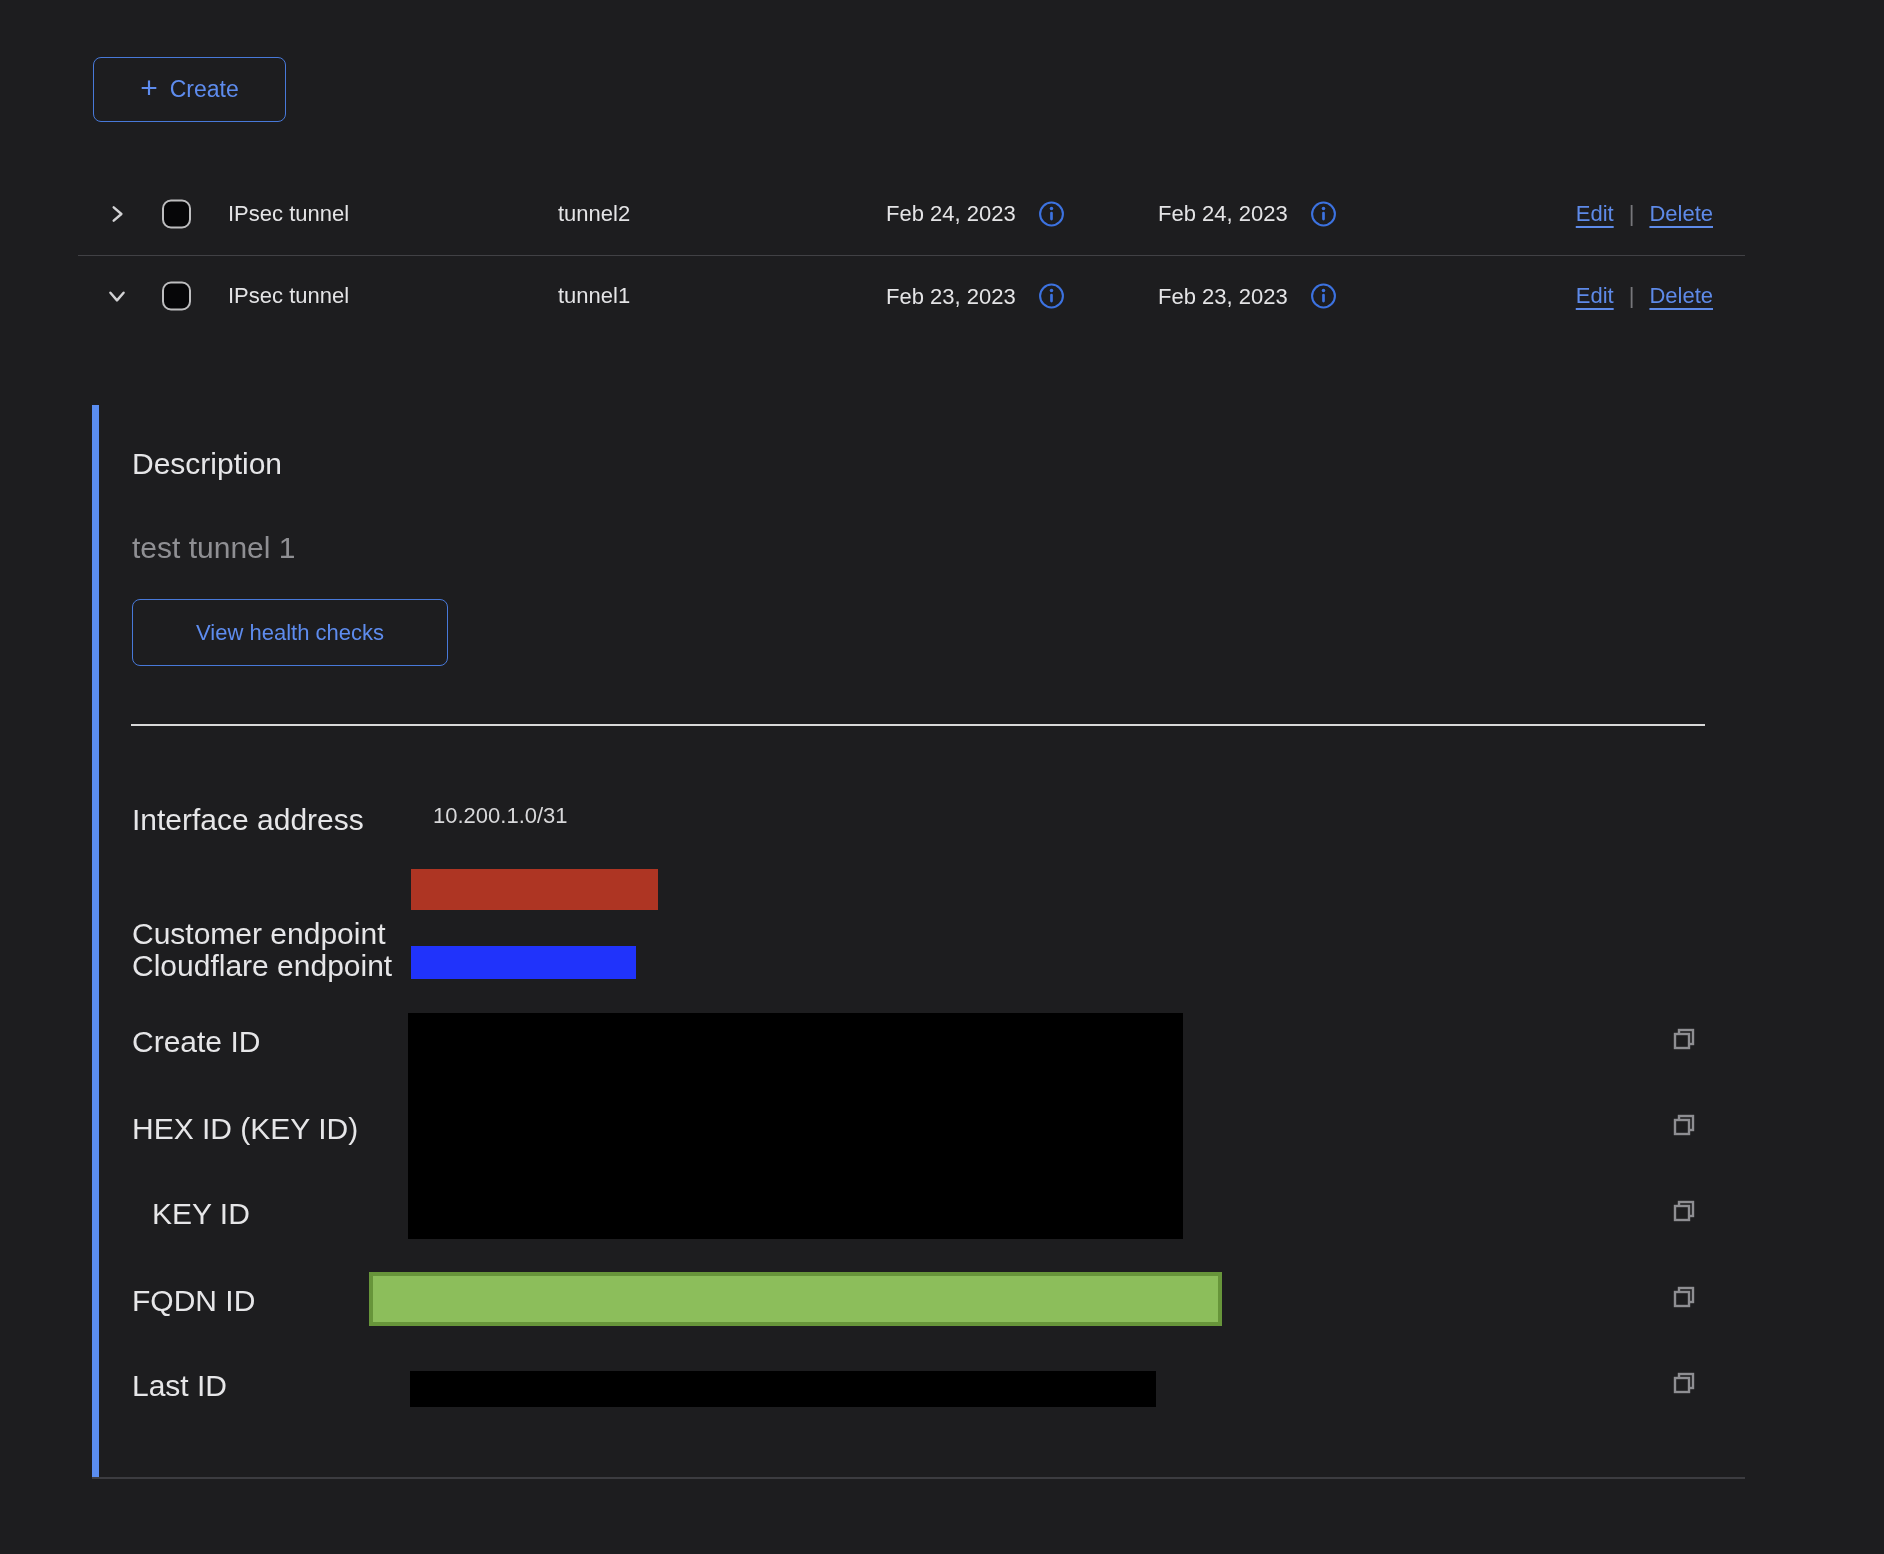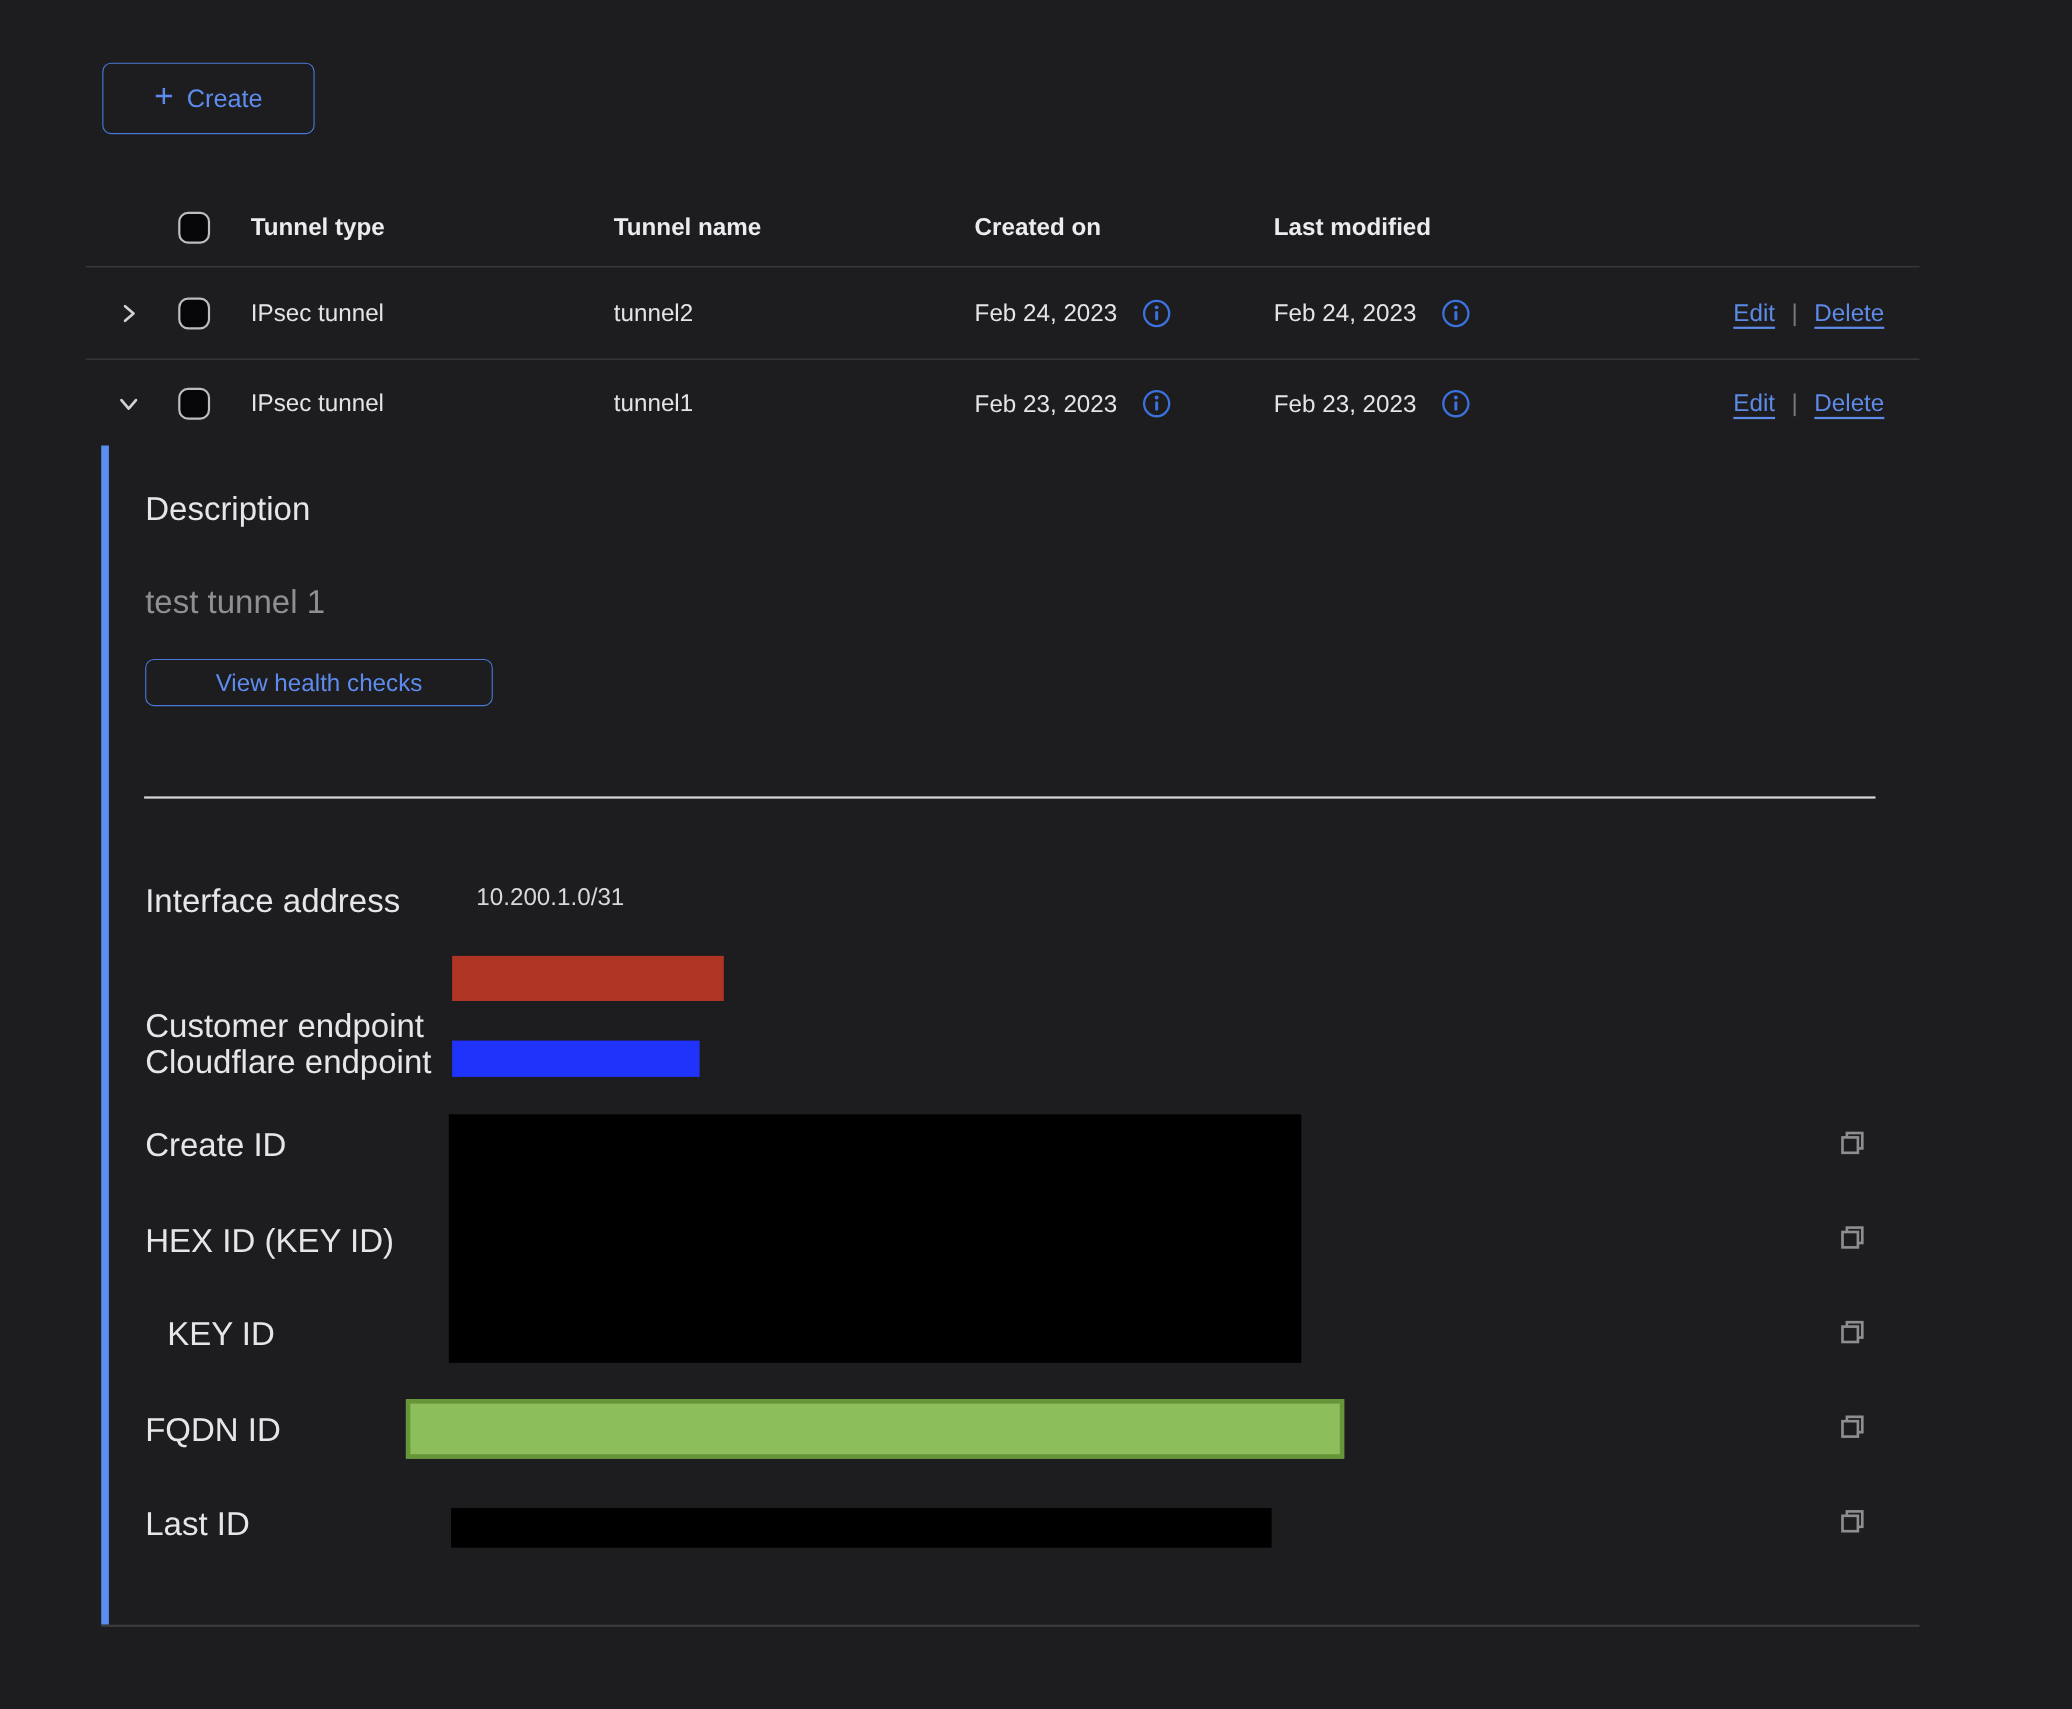--- a/index.html
+++ b/index.html
@@ -42,21 +42,21 @@
   .act-sep{color:#77777b;margin:0 15px;text-decoration:none;font-size:22px;}
   .chev-btn{background:none;border:none;padding:0;margin:0;cursor:pointer;display:flex;}
   
   .accent-bar{position:absolute;left:92px;top:405px;width:7px;height:1072px;background:#5a8df0;}
   .panel-bottom-border{position:absolute;left:92px;top:1477px;width:1653px;height:2px;background:#3c3c40;}
   .abs{position:absolute;white-space:nowrap;}
   .d-label{font-size:30px;color:#e6e6e8;}
   .d-muted{font-size:30px;color:#8f8f93;}
   .d-value{font-size:22px;color:#d8d8da;}
   .health-btn{
-    position:absolute;left:132px;top:599px;width:316px;height:43px;
+    position:absolute;left:132px;top:599px;width:316px;height:67px;
     box-sizing:border-box;border:1.5px solid #4879d9;border-radius:8px;
     background:transparent;color:#5e8cee;font-size:22px;font-family:inherit;
     display:flex;align-items:center;justify-content:center;cursor:pointer;
   }
   .divider{position:absolute;left:131px;top:724px;width:1574px;height:2px;background:#d8d8d8;}
   .redact{position:absolute;}
   .redact.red{left:411px;top:869px;width:247px;height:41px;background:#ae3523;}
   .redact.blue{left:411px;top:946px;width:225px;height:33px;background:#2033fb;}
   .redact.black-big{left:408px;top:1013px;width:775px;height:226px;background:#000;}
   .redact.green{left:369px;top:1272px;width:853px;height:54px;box-sizing:border-box;background:#8cbe5b;border:4px solid #67953a;}
@@ -66,29 +66,20 @@
 </head>
 <body>
 
 <button class="create-btn">
   <span class="plus">+</span>
   <span>Create</span>
 </button>
 
 <div class="table">
 
-  <div class="trow header">
-    <span class="cell c-check">
-        <span class="checkbox"></span>
-      </span>
-    <span class="cell hdr c-type">Tunnel type</span>
-    <span class="cell hdr c-name">Tunnel name</span>
-    <span class="cell hdr c-created">Created on</span>
-    <span class="cell hdr c-modified">Last modified</span>
-  </div>
 
   <div class="trow r1">
     <span class="cell c-chev">
       <button class="chev-btn">
         <svg width="22" height="22" viewBox="0 0 20 20">
             <polyline points="7,4 14,10 7,16" fill="none" stroke="#d2d2d4" stroke-width="2.2" stroke-linecap="round" stroke-linejoin="round"></polyline>
           </svg>
       </button>
     </span>
     <span class="cell c-check">

